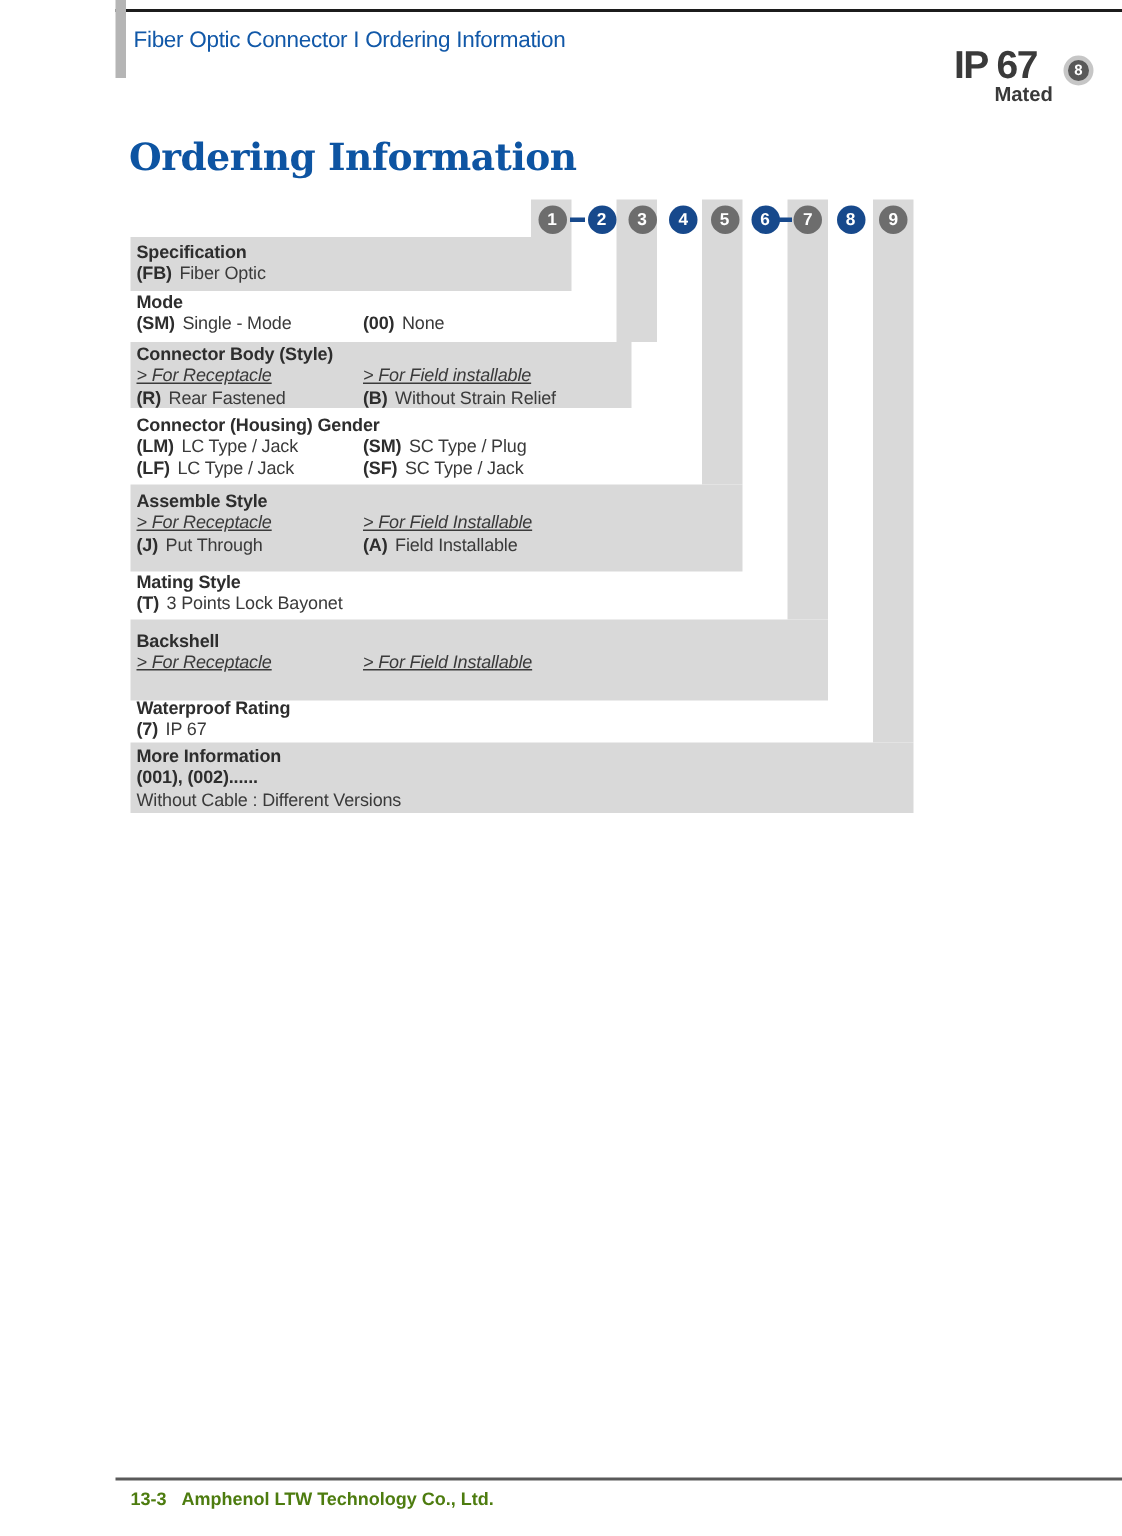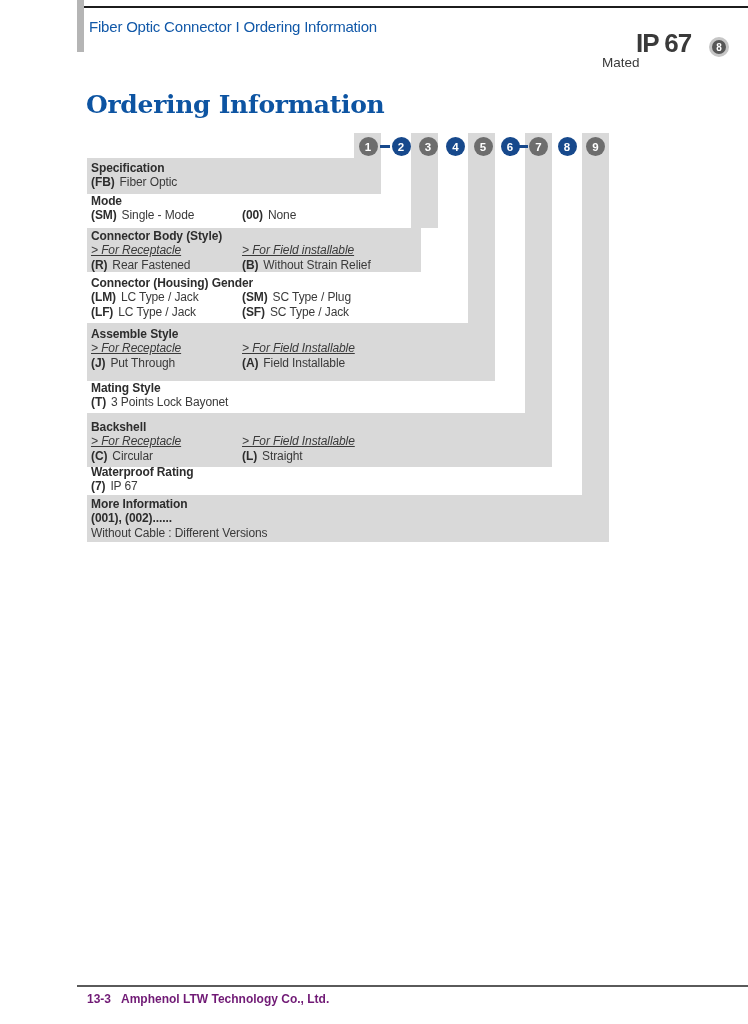--- a/index.html
+++ b/index.html
@@ -7,21 +7,21 @@
     position:relative;width:748px;height:1024px;background:#ffffff;overflow:hidden;
     font-family:"Liberation Sans",sans-serif;color:#3a3a3a;margin-left:39px;
   }
   
   #top-rule{position:absolute;left:38px;top:6px;width:674px;height:2px;background:#1c1c1c;}
   #left-bar{position:absolute;left:38px;top:0;width:7px;height:52px;background:#b5b5b5;}
   #breadcrumb{position:absolute;left:50px;top:18px;font-size:15px;color:#1158a8;letter-spacing:-0.2px;white-space:nowrap;}
   #ip-rating{position:absolute;left:597px;top:28px;font-size:26px;font-weight:bold;color:#3a3a3a;letter-spacing:-1px;white-space:nowrap;}
   #ip-badge{position:absolute;left:670px;top:37px;width:14px;height:14px;border:3px solid #c6c6c6;border-radius:50%;
     background:#585858;color:#fff;font-size:10px;font-weight:bold;display:flex;align-items:center;justify-content:center;}
-  #ip-mated{position:absolute;left:563px;top:55px;width:100px;text-align:left;font-size:13.5px;font-weight:normal;color:#3a3a3a;}
+  #ip-mated{position:absolute;left:563px;top:55px;width:100px;text-align:right;font-size:13.5px;font-weight:bold;color:#3a3a3a;}
   #page-title{position:absolute;left:47px;top:90px;font-family:"DejaVu Serif",serif;font-weight:bold;font-size:25px;color:#0d54a2;letter-spacing:-0.3px;}
 
   
   .col{position:absolute;top:133px;width:27px;background:#d9d9d9;}
   #col-1{left:315px;height:25px;}
   #col-3{left:372px;height:95px;}
   #col-5{left:429px;height:190px;}
   #col-7{left:486px;height:280px;}
   #col-9{left:543px;height:362px;}
 
@@ -41,21 +41,21 @@
   .row{position:relative;height:14.3px;line-height:14.3px;}
   .cell{position:absolute;top:0;white-space:nowrap;}
   .cell.c0{left:4px;}
   .cell.c1{left:155px;}
   .code{font-weight:bold;color:#2d2d2d;margin-right:5px;}
   .link{text-decoration:underline;font-style:italic;}
   .bold-row{font-weight:bold;color:#2d2d2d;}
 
   
   #footer-rule{position:absolute;left:38px;top:985px;width:674px;height:1.5px;background:#5a5a5a;}
-  #footer-text{position:absolute;left:48px;top:992px;font-size:12px;font-weight:bold;color:#701a75;white-space:nowrap;}
+  #footer-text{position:absolute;left:48px;top:992px;font-size:12px;font-weight:bold;color:#4d7c0f;white-space:nowrap;}
   #footer-text .co{margin-left:10px;}
 </style>
 </head>
 <body>
 
 <div id="page">
 
   <div id="top-rule"></div>
   <div id="left-bar"></div>
   <div id="breadcrumb">Fiber Optic Connector I Ordering Information</div>
@@ -139,24 +139,20 @@
       <span class="cell c0"><span class="code">(T)</span><span>3 Points Lock Bayonet</span></span>
     </div>
   </div>
 
   <div class="section gray" style="top:413px;height:47px;width:465px;padding-top:7px">
     <div class="sec-header">Backshell</div>
     <div class="row">
       <span class="cell c0 link">&gt; For Receptacle</span>
       <span class="cell c1 link">&gt; For Field Installable</span>
     </div>
-    <div class="row">
-      <span class="cell c0"><span class="code">(C)</span><span>Circular</span></span>
-      <span class="cell c1"><span class="code">(L)</span><span>Straight</span></span>
-    </div>
   </div>
 
   <div class="section" style="top:460px;height:35px;width:310px;padding-top:5px">
     <div class="sec-header">Waterproof Rating</div>
     <div class="row">
       <span class="cell c0"><span class="code">(7)</span><span>IP 67</span></span>
     </div>
   </div>
 
   <div class="section gray" style="top:495px;height:45px;width:522px;padding-top:2px">

